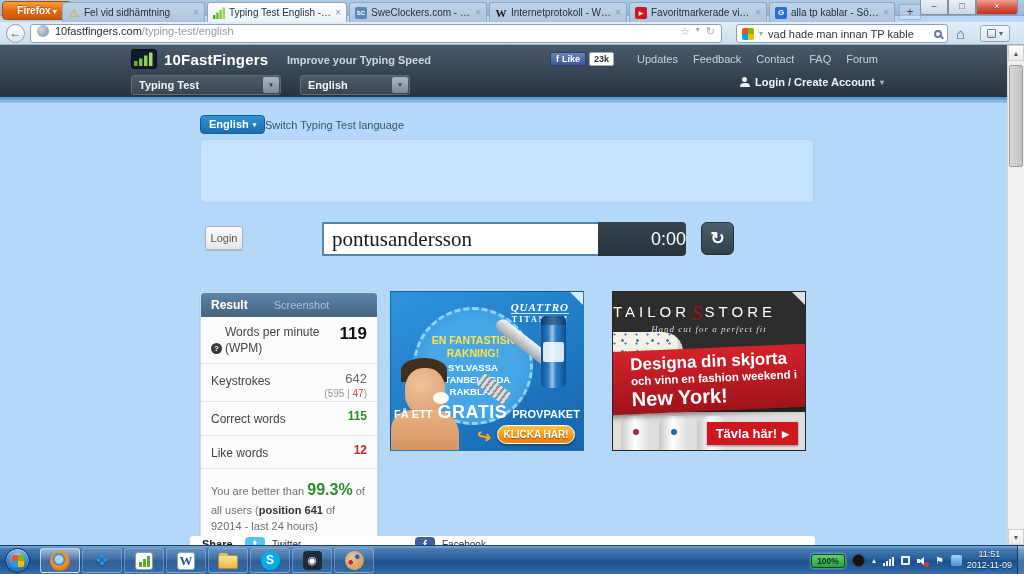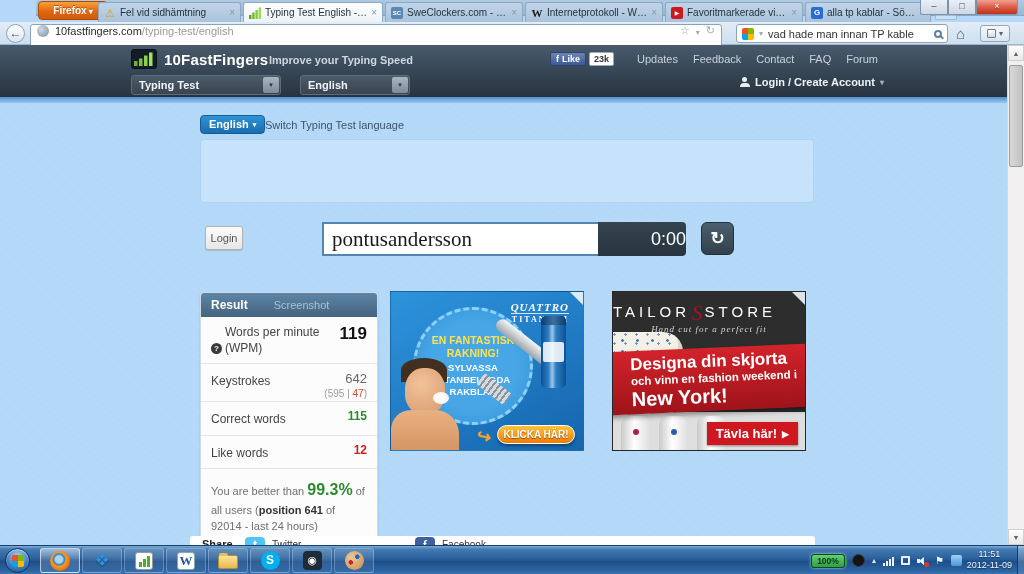--- a/index.html
+++ b/index.html
@@ -2,21 +2,21 @@
 <html><head>
 <meta charset="utf-8">
 <style>
   * { margin:0; padding:0; box-sizing:border-box; }
   html,body { width:1024px; height:574px; }
   body { font-family:"Liberation Sans",sans-serif; overflow:hidden; background:#b5d8f8; position:relative; }
   .screen { position:absolute; inset:0; width:1024px; height:574px; overflow:hidden; }
 
   
   .tabbar { position:absolute; top:0; left:0; right:0; height:16px;
-    background:linear-gradient(#aecae4,#96b6d4); border-bottom:1px solid #89a6c2;margin-left:36px; }
+    background:linear-gradient(#aecae4,#96b6d4); border-bottom:1px solid #89a6c2; }
   .fx-btn { position:absolute; top:1px; left:2px; width:70px; height:19px; border-radius:4px;
     background:linear-gradient(#f9a13a,#e2660f 55%,#d05a08); border:1px solid #a84e06;
     color:#fff; font-size:10px; font-weight:bold; text-align:center; line-height:18px;
     text-shadow:0 -1px 0 rgba(0,0,0,.3); }
   .fx-btn .caret { font-size:8px; margin-left:2px; }
   .tab { position:absolute; top:2px; height:20px; border:1px solid #8fa9c0; border-bottom:none;
     border-radius:3px 3px 0 0; background:linear-gradient(#c0d4e7,#aac4dc);
     font-size:10px; color:#243240; display:flex; align-items:center; gap:4px; padding:0 5px;
     overflow:hidden; white-space:nowrap; }
   .tab.active { background:linear-gradient(#fdfeff,#edf3f9); z-index:2; }
@@ -36,21 +36,21 @@
   .wc-min { border-radius:0 0 0 3px; }
   .wc-close { width:42px; border-radius:0 0 3px 0; background:linear-gradient(#f0a090,#d7523c 60%,#c0331e);
     color:#fff; text-shadow:0 1px 1px rgba(0,0,0,.4); }
 
   .navbar { position:absolute; top:22px; left:0; right:0; height:23px;
     background:linear-gradient(#e3ecf6,#cddff0); border-bottom:1px solid #9db4ca; }
   .back-btn { position:absolute; left:6px; top:2px; width:19px; height:19px; border-radius:50%;
     background:linear-gradient(#ffffff,#dde7f0); border:1px solid #8ba2b8; color:#3e586e;
     font-size:12px; font-weight:bold; text-align:center; line-height:17px; }
   .urlfield { position:absolute; left:30px; top:2px; width:692px; height:19px; background:#fff;
-    border:1px solid #8ba2b8; border-radius:3px; display:flex; align-items:flex-end; padding:12px 6px; gap:6px; }
+    border:1px solid #8ba2b8; border-radius:3px; display:flex; align-items:flex-start; padding:0 6px; gap:6px; }
   .globe-icon { width:12px; height:12px; border-radius:50%;
     background:radial-gradient(circle at 35% 35%, #cfd9e2, #93a5b4 70%, #7c8e9d); flex:0 0 auto; }
   .url-text { font-size:11px; flex:1 1 auto; overflow:hidden; white-space:nowrap; }
   .url-domain { color:#2b2b2b; }
   .url-path { color:#9a9a9a; }
   .uf-ic { flex:0 0 auto; color:#9aa9b8; font-size:11px; }
   .uf-caret { font-size:8px; }
   .searchfield { position:absolute; left:736px; top:2px; width:212px; height:19px; background:#fff;
     border:1px solid #8ba2b8; border-radius:3px; display:flex; align-items:center; padding:0 5px; gap:5px; }
   .g-icon { width:12px; height:12px; border-radius:2px; flex:0 0 auto;
@@ -68,21 +68,21 @@
     background:linear-gradient(#fff,#cdd8e2); }
 
   
   .site { position:absolute; top:45px; left:0; right:17px; bottom:29px; background:#b4d8f8; overflow:hidden;
     background-image:repeating-linear-gradient(45deg, rgba(255,255,255,.05) 0 1px, transparent 1px 6px); }
   .site-header { position:absolute; top:0; left:0; right:0; height:52px;
     background:linear-gradient(#485a6c,#27333f); }
   .logo { position:absolute; left:131px; top:4px; width:26px; height:20px; background:#111c27;
     border:1px solid #0a121b; border-radius:3px; display:flex; align-items:flex-end; justify-content:center; padding:2px; }
   .brand { position:absolute; left:164px; top:6px; color:#fff; font-size:15px; font-weight:bold; letter-spacing:.2px; }
-  .tagline { position:absolute; left:269px; top:9px; color:#cdd7e0; font-size:11px; font-weight:bold; }
+  .tagline { position:absolute; left:287px; top:9px; color:#cdd7e0; font-size:11px; font-weight:bold; }
   .hdr-right { position:absolute; right:129px; top:0; height:27px; display:flex; align-items:center; gap:15px; }
   .like-widget { display:flex; align-items:center; margin-right:8px; }
   .like-btn { background:linear-gradient(#6d84b4,#3b5998); border:1px solid #2d4373; border-radius:2px;
     color:#fff; font-size:9px; font-weight:bold; padding:1px 5px; display:flex; gap:3px; align-items:center; }
   .like-count { background:#fff; border:1px solid #9daabb; border-radius:2px; color:#333;
     font-size:9px; font-weight:bold; padding:1px 4px; margin-left:3px; }
   .hdr-link { color:#c9d3dc; font-size:11px; }
   .sel { position:absolute; top:30px; height:20px; border:1px solid #5c6c7a; border-radius:3px;
     background:linear-gradient(#4c5c6a,#39454f); display:flex; align-items:center; }
   .sel-cat { left:131px; width:150px; }
@@ -465,20 +465,25 @@
         <span class="burst-hl">EN FANTASTISK RAKNING!</span>
         <span class="burst-tx">SYLVASSA TITANBELAGDA RAKBLAD</span>
       </div>
       <span class="razor-handle"></span>
       <span class="razor-head"></span>
       <span class="gel-can"></span>
       <span class="man-hair"></span>
       <span class="man-head"></span>
       <span class="man-foam"></span>
       <span class="man-body"></span>
+      <div class="offer">
+        <span class="offer-pre">FÅ ETT</span>
+        <span class="offer-big">GRATIS</span>
+        <span class="offer-post">PROVPAKET</span>
+      </div>
       <span class="ad1-arrow">↪</span>
       <div class="cta1">KLICKA HÄR!</div>
     </div>
 
     <div class="ad ad2">
       <span class="admark"></span>
       <div class="t-brand"><span>TAILOR</span><span class="t-mono">S</span><span>STORE</span></div>
       <div class="t-tagline">Hand cut for a perfect fit</div>
       <span class="china"></span>
       <div class="banner">

